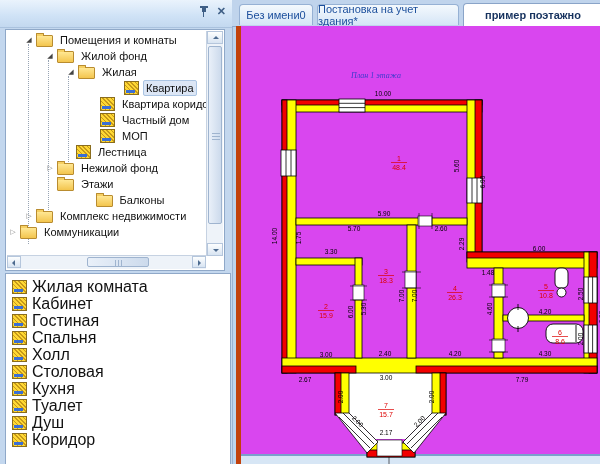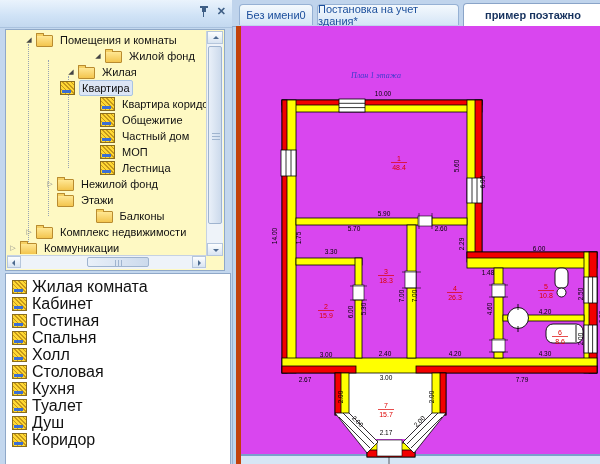--- a/index.html
+++ b/index.html
@@ -11,21 +11,21 @@
     background:linear-gradient(#eaf3fc,#cfe2f6 60%,#c3d8ef);border-bottom:1px solid #aac2de;
     display:flex;align-items:center;}
   .panel-title{margin-left:10px;font-size:12px;color:#1d4576;}
   .hdr-btns{position:absolute;right:6px;top:5px;display:flex;gap:8px;align-items:center;}
   .pin{position:relative;width:10px;height:12px;}
   .pin::before{content:"";position:absolute;left:1px;top:1px;width:8px;height:2px;background:#3f5f86;}
   .pin::after{content:"";position:absolute;left:3px;top:1px;width:4px;height:6px;background:#3f5f86;}
   .pin i{position:absolute;left:4.5px;top:7px;width:1px;height:5px;background:#3f5f86;}
   .close-x{font-size:11px;font-weight:bold;color:#3f5f86;line-height:12px;}
 
-  .tree-box{position:absolute;left:5px;top:29px;width:218px;height:240px;background:#fef9c3;border:1px solid #8fa8c8;overflow:hidden;}
+  .tree-box{position:absolute;left:5px;top:29px;width:218px;height:240px;background:#ffffff;border:1px solid #8fa8c8;overflow:hidden;}
   .tree-content{position:absolute;left:0;top:2px;width:200px;height:222px;overflow:hidden;}
   .trow{position:relative;height:16px;display:flex;align-items:center;white-space:nowrap;font-size:11px;color:#111;}
   .texp{width:14px;flex:0 0 14px;text-align:center;font-size:7px;color:#444;}
   .texp.closed{color:#888;}
   .folder{flex:0 0 15px;width:15px;height:10px;background:linear-gradient(#ffe793,#f3c54e);border:1px solid #b98c2f;border-radius:1px;position:relative;margin-right:4px;margin-top:1px;}
   .folder::before{content:"";position:absolute;top:-3px;left:-1px;width:6px;height:2px;background:#f6d063;border:1px solid #b98c2f;border-bottom:none;border-radius:1px 1px 0 0;}
   .leaf{flex:0 0 13px;width:13px;height:12px;margin-right:4px;position:relative;border:1px solid #8a6d1e;
     background:#ffd833;background-image:repeating-linear-gradient(45deg,rgba(160,110,10,.6) 0 1px,transparent 1px 3px);}
   .leaf::after{content:"";position:absolute;left:1px;bottom:1px;width:9px;height:3px;background:#3b6fd4;}
   .tlabel{padding:0 3px;line-height:14px;}
@@ -76,51 +76,47 @@
     <div class="tree-box">
       <div class="tree-content" id="tree-items">
         <div class="guide" style="left:22px;top:12px;height:200px;"></div>
         <div class="guide" style="left:42px;top:28px;height:156px;"></div>
         <div class="guide" style="left:62px;top:44px;height:92px;"></div>
       <div class="trow" style="padding-left: 16px;">
             <span class="texp">◢</span>
             <span class="folder"></span>
             <span class="tlabel">Помещения и комнаты</span>
           </div>
-          <div class="trow" style="padding-left: 37px; margin-left: 48px;">
+          <div class="trow" style="padding-left: 37px;">
             <span class="texp">◢</span>
             <span class="folder"></span>
             <span class="tlabel">Жилой фонд</span>
           </div>
           <div class="trow" style="padding-left: 58px;">
             <span class="texp">◢</span>
             <span class="folder"></span>
             <span class="tlabel">Жилая</span>
           </div>
-          <div class="trow" style="padding-left: 54px; text-align: center;">
+          <div class="trow" style="padding-left: 118px; text-align: center;">
             <span class="leaf"></span>
             <span class="tlabel sel">Квартира</span>
           </div>
           <div class="trow" style="padding-left: 94px;">
             <span class="leaf"></span>
             <span class="tlabel">Квартира коридор</span>
           </div>
           <div class="trow" style="padding-left: 94px;">
             <span class="leaf"></span>
-            <span class="tlabel">Общежитие</span>
+            <span class="tlabel">Частный дом</span>
           </div>
           <div class="trow" style="padding-left: 94px;">
             <span class="leaf"></span>
-            <span class="tlabel">Частный дом</span>
-          </div>
-          <div class="trow" style="padding-left: 94px;">
-            <span class="leaf"></span>
             <span class="tlabel">МОП</span>
           </div>
-          <div class="trow" style="padding-left: 94px;">
+          <div class="trow" style="padding-left: 70px;">
             <span class="leaf"></span>
             <span class="tlabel">Лестница</span>
           </div>
           <div class="trow" style="padding-left: 37px;">
             <span class="texp closed">▷</span>
             <span class="folder"></span>
             <span class="tlabel">Нежилой фонд</span>
           </div>
           <div class="trow" style="padding-left: 37px;">
             <span class="texp"></span>

